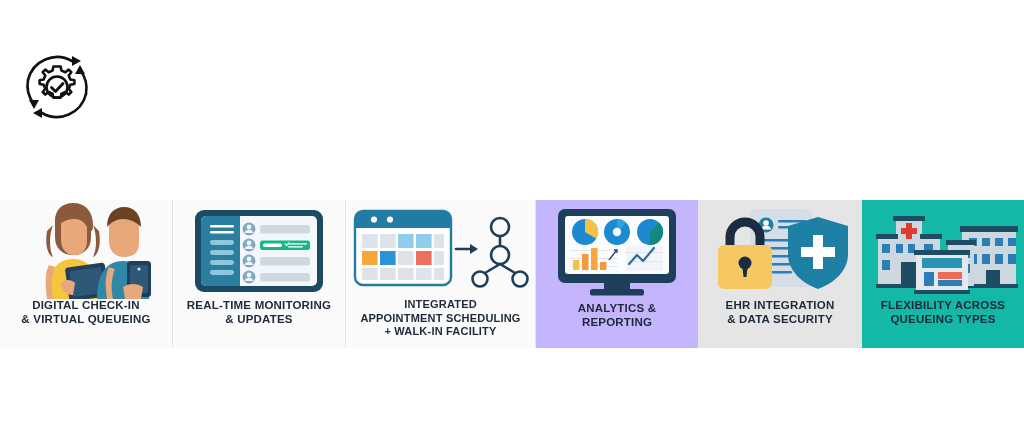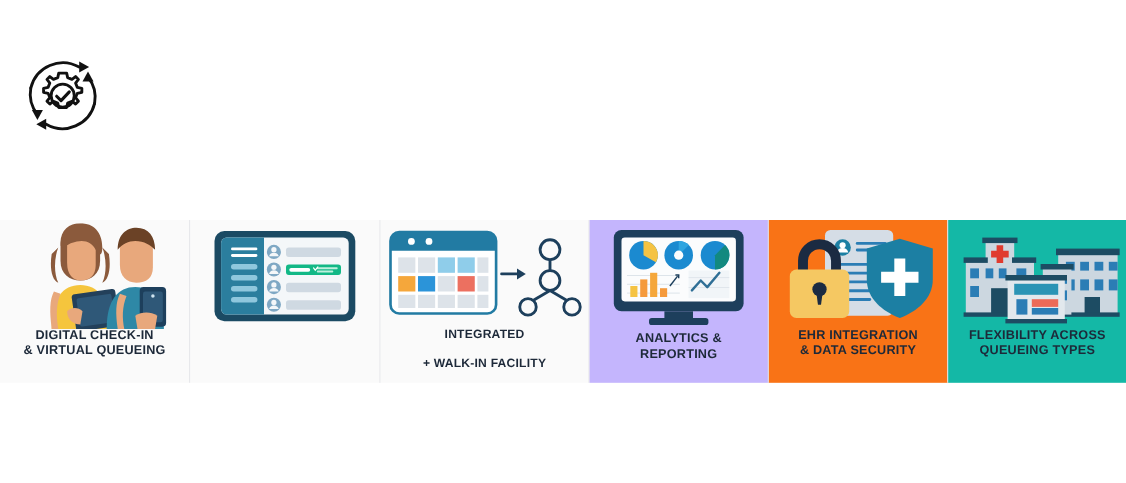--- a/index.html
+++ b/index.html
@@ -55,21 +55,21 @@
     display: flex;
     flex-direction: column;
     align-items: center;
     justify-content: flex-start;
     overflow: hidden;
   }
   .card.c1 { width: 173px; }
   .card.c2 { width: 173px; }
   .card.c3 { width: 190px; }
   .card.c4 { width: 163px; background: #c4b5fd; }
-  .card.c5 { width: 163px; background: #f97316; }
+  .card.c5 { width: 163px; background: #e5e5e5; }
   .card.c6 { width: 162px; background: #14b8a6; border-right: none; }
 
   .card-art {
     height: 98px;
     width: 100%;
     display: flex;
     align-items: center;
     justify-content: center;
     padding-top: 4px;
     box-sizing: border-box;
@@ -186,20 +186,24 @@
         <circle cx="56" cy="53" r="2.4" fill="#f4f7f9"></circle>
         <path d="M51.6 59 a4.6 4.6 0 0 1 8.8 0 z" fill="#f4f7f9"></path>
         <rect x="67" y="51" width="50" height="8.6" rx="2.6" fill="#cfd9e2"></rect>
 
         <circle cx="56" cy="71" r="6.4" fill="#7fa8c4"></circle>
         <circle cx="56" cy="69" r="2.4" fill="#f4f7f9"></circle>
         <path d="M51.6 75 a4.6 4.6 0 0 1 8.8 0 z" fill="#f4f7f9"></path>
         <rect x="67" y="67" width="50" height="8.6" rx="2.6" fill="#cfd9e2"></rect>
       </svg>
     </div>
+    <div class="card-label">
+      <span>REAL-TIME MONITORING</span><br>
+      <span>&amp; UPDATES</span>
+    </div>
   </div>
 
   <div class="card c3">
     <div class="card-art">
       <svg width="178" height="92" viewBox="0 0 178 92">
 
         <rect x="3" y="6" width="96" height="74" rx="8" fill="#ffffff" stroke="#227ba3" stroke-width="2.4"></rect>
         <path d="M3 14 a8 8 0 0 1 8 -8 h80 a8 8 0 0 1 8 8 v9 h-96 z" fill="#227ba3"></path>
         <circle cx="22" cy="14.5" r="3.1" fill="#ffffff"></circle>
         <circle cx="38" cy="14.5" r="3.1" fill="#ffffff"></circle>
@@ -233,21 +237,21 @@
           <circle cx="128" cy="74" r="7.5"></circle>
           <circle cx="168" cy="74" r="7.5"></circle>
           <path d="M148 31 v10"></path>
           <path d="M148 59 l-15 9"></path>
           <path d="M148 59 l15 9"></path>
         </g>
       </svg>
     </div>
     <div class="card-label">
       <span>INTEGRATED</span><br>
-      <br>
+      <span>APPOINTMENT SCHEDULING</span><br>
       <span>+ WALK-IN FACILITY</span>
     </div>
   </div>
 
   <div class="card c4">
     <div class="card-art">
       <svg width="126" height="90" viewBox="0 0 126 90">
         <rect x="4" y="3" width="118" height="74" rx="7" fill="#1d3f5c"></rect>
         <rect x="11" y="10" width="104" height="58" rx="3" fill="#fbfcfd"></rect>
         <rect x="50" y="77" width="26" height="7" fill="#1d3f5c"></rect>

